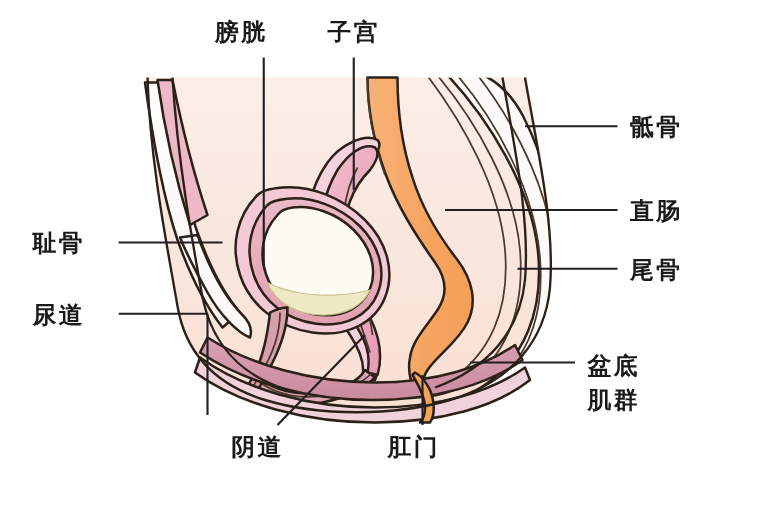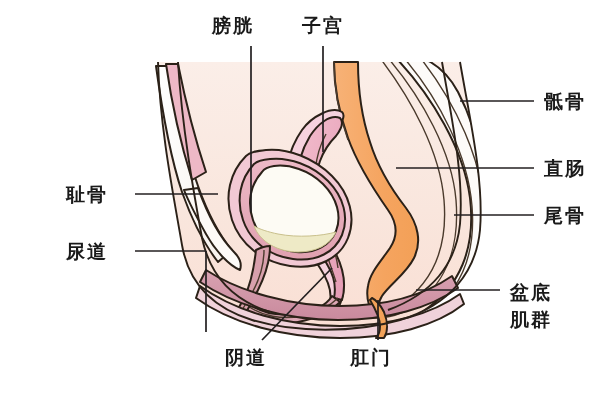--- a/index.html
+++ b/index.html
@@ -14,21 +14,20 @@
     position: relative;
     overflow: hidden;
     font-family: "DejaVu Sans", "Liberation Sans", sans-serif;
   }
   #diagram-root {
     position: absolute;
     left: 0;
     top: 0;
     width: 497px;
     height: 408px;
-    padding-left: 40px;
   }
   svg.anatomy-svg {
     display: block;
     width: 613px;
     height: 408px;
   }
   .label-text {
     font-family: "DejaVu Sans", "Liberation Sans", sans-serif;
     font-size: 19px;
     font-weight: 700;

